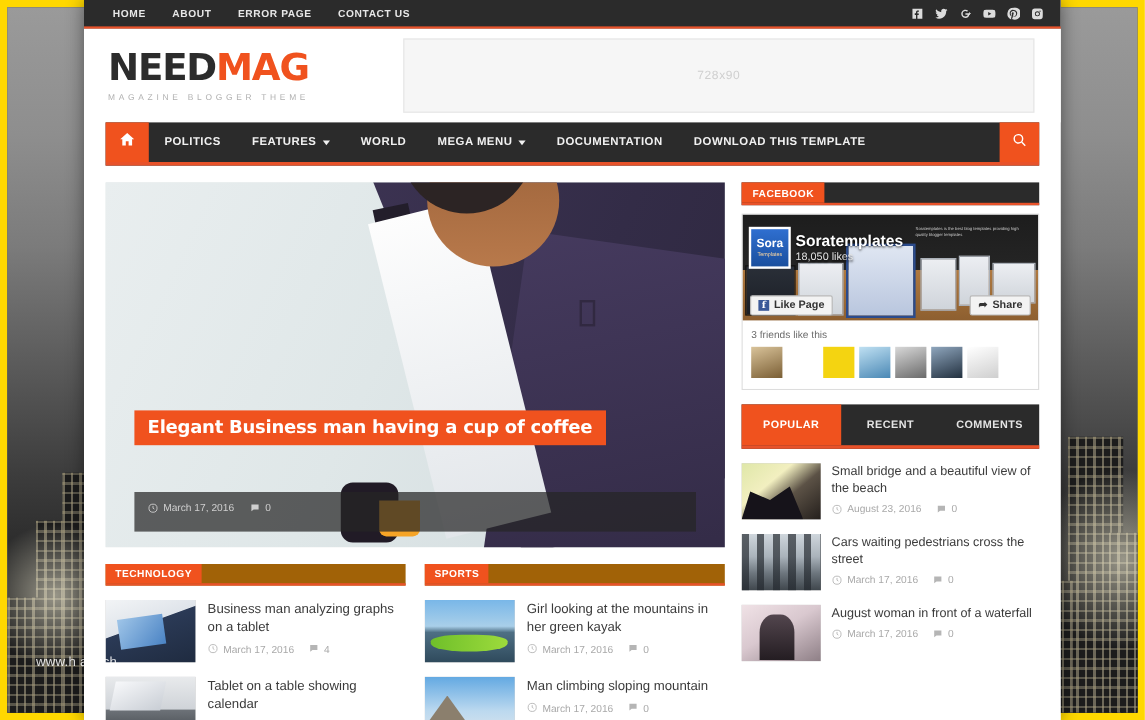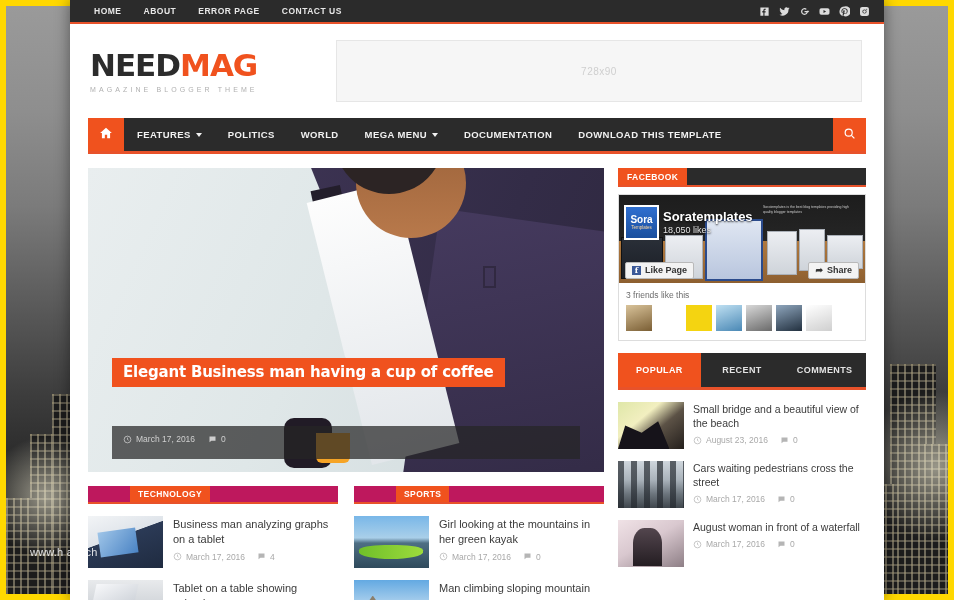--- a/index.html
+++ b/index.html
@@ -86,21 +86,21 @@
   .social { display: flex; align-items: center; gap: 9px; }
   .social .si {
     width: 11px; height: 11px;
     display: flex; align-items: center; justify-content: center;
     color: #dcdcdc;
   }
   .social .si svg { width: 11px; height: 11px; fill: #dcdcdc; }
 
   
   .header {
-    height: 94px;
+    height: 78px;
     display: flex;
     align-items: center;
     padding: 0 22px 0 18px;
     background: #fff;
   }
   .logo-box { width: 230px; padding-left: 2px; }
   .logo {
     font-size: 31px;
     font-weight: bold;
     letter-spacing: -1px;
@@ -288,24 +288,23 @@
   }
 
   .ico { width: 9px; height: 9px; display:inline-block; }
   .ico svg { width: 9px; height: 9px; }
 
   
   .cats { display: flex; gap: 16px; margin-top: 14px; }
   .cat { width: 250px; }
   .cat-head {
     height: 18px;
-    background: #be185d;
+    background: #a16207;
     border-bottom: 2px solid #e8522a;
     display: flex;
-    padding-left: 42px;
   }
   .cat-head .tag {
     background: #f0521e;
     color: #fff;
     font-size: 8.5px;
     font-weight: bold;
     letter-spacing: .4px;
     text-transform: uppercase;
     padding: 0 8px;
     display: flex; align-items: center;
@@ -548,25 +547,25 @@
     <div class="adbox">728x90</div>
   </div>
 
   <div class="mainnav">
     <div class="nav-home">
       <span><svg viewBox="0 0 24 24">
             <path d="M12 3 2 12h3v9h5v-6h4v6h5v-9h3z"></path>
           </svg></span>
     </div>
     <a href="#" class="mi">
+        <span>POLITICS</span>
+      </a>
+    <a href="#" class="mi">
         <span>FEATURES</span>
         <i class="caret"></i>
-      </a>
-    <a href="#" class="mi">
-        <span>POLITICS</span>
       </a>
     <a href="#" class="mi">
         <span>WORLD</span>
       </a>
     <a href="#" class="mi">
         <span>MEGA MENU</span>
         <i class="caret"></i>
       </a>
     <a href="#" class="mi">
         <span>DOCUMENTATION</span>

